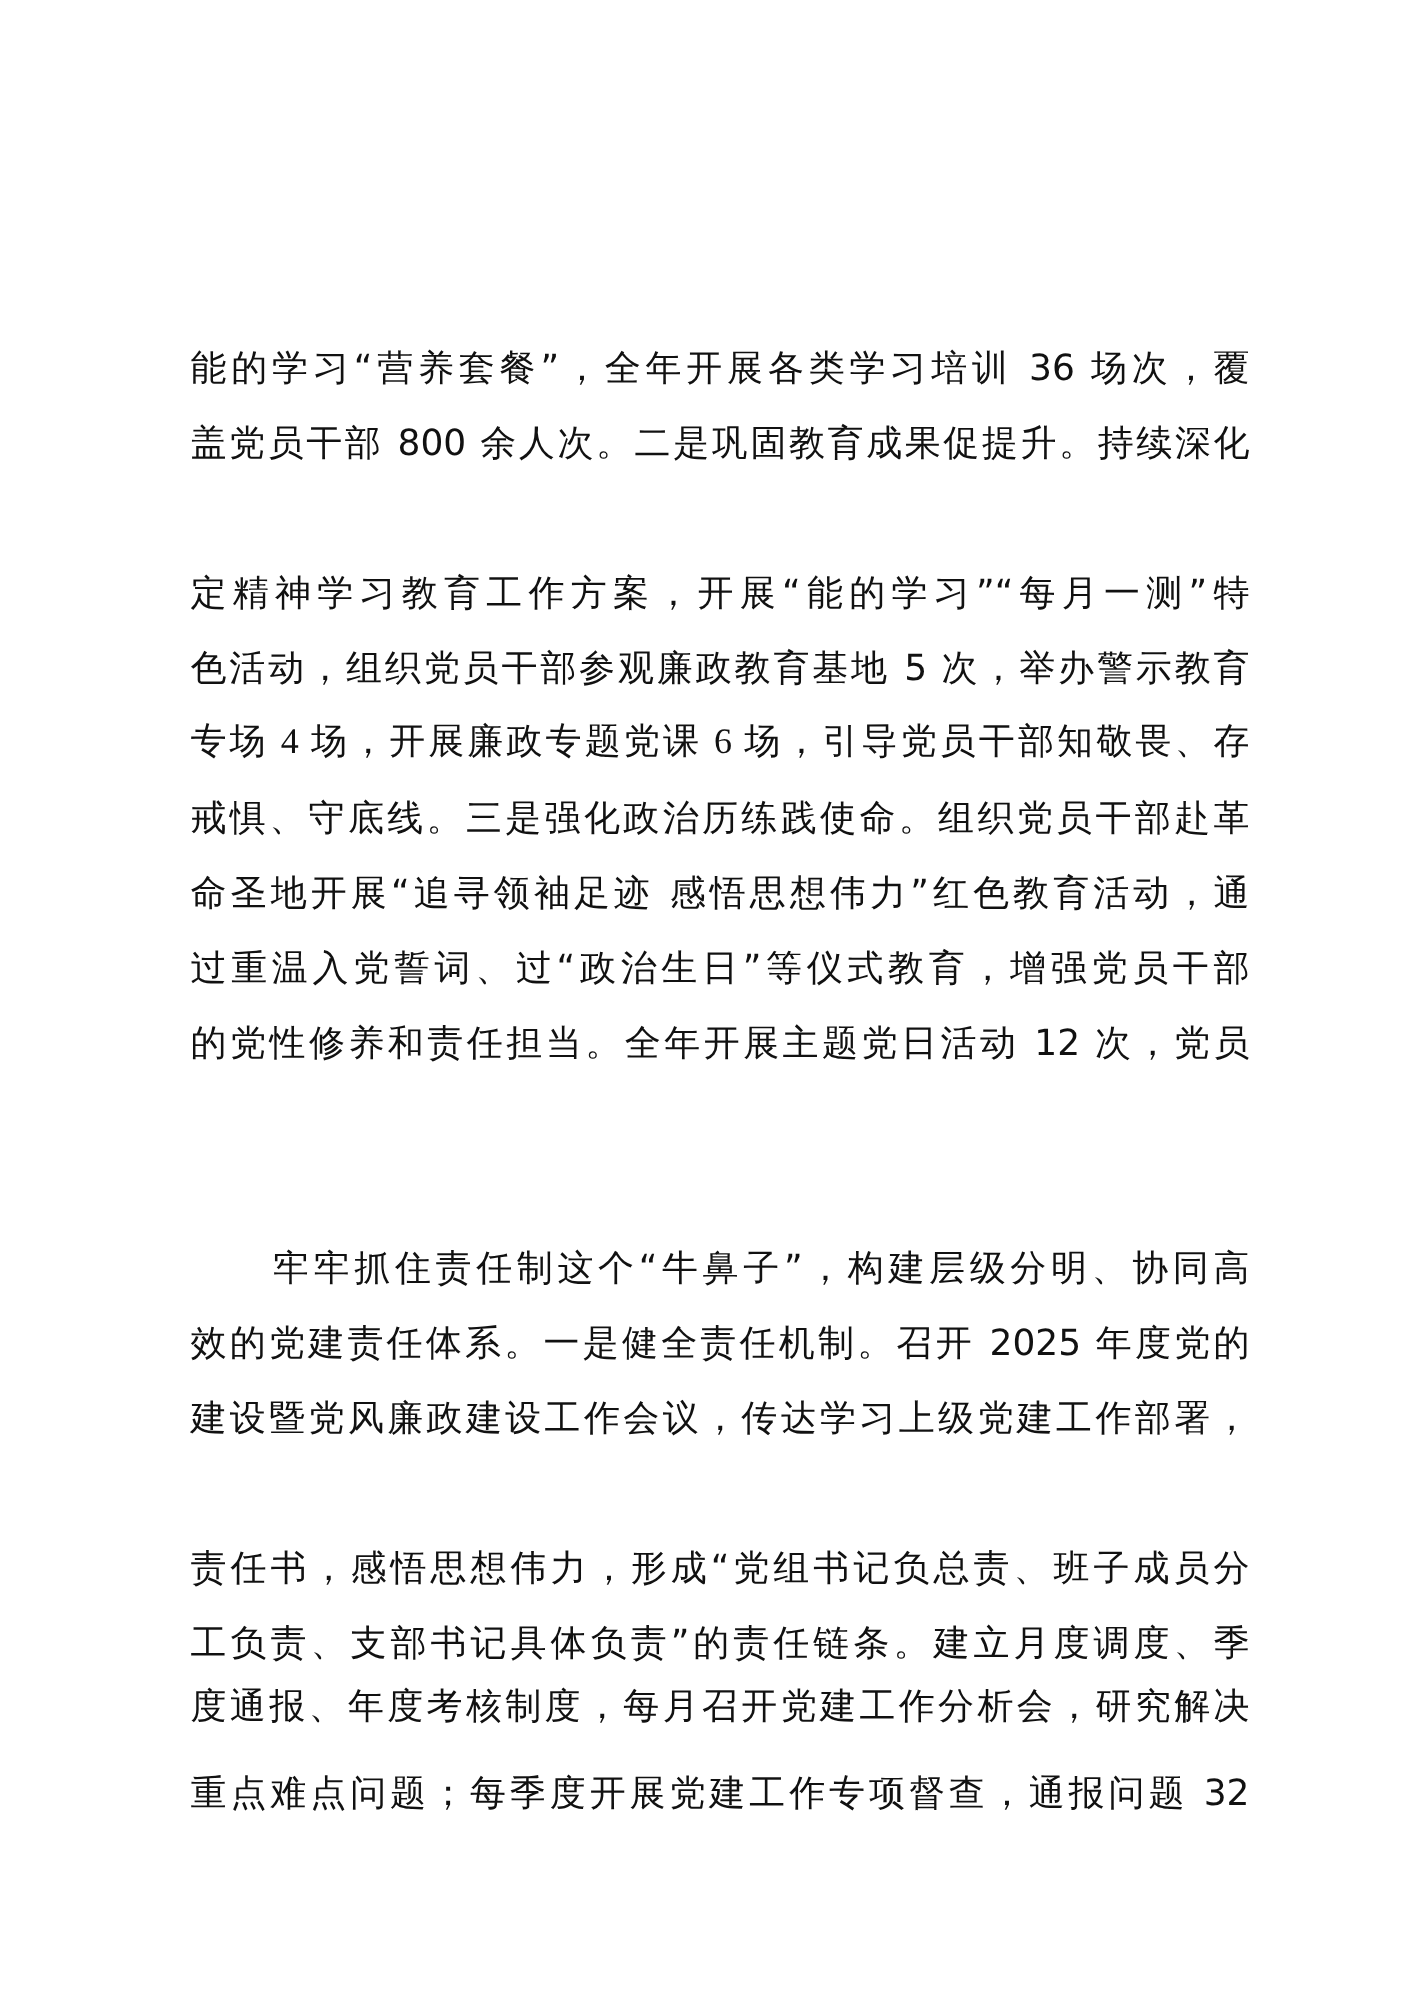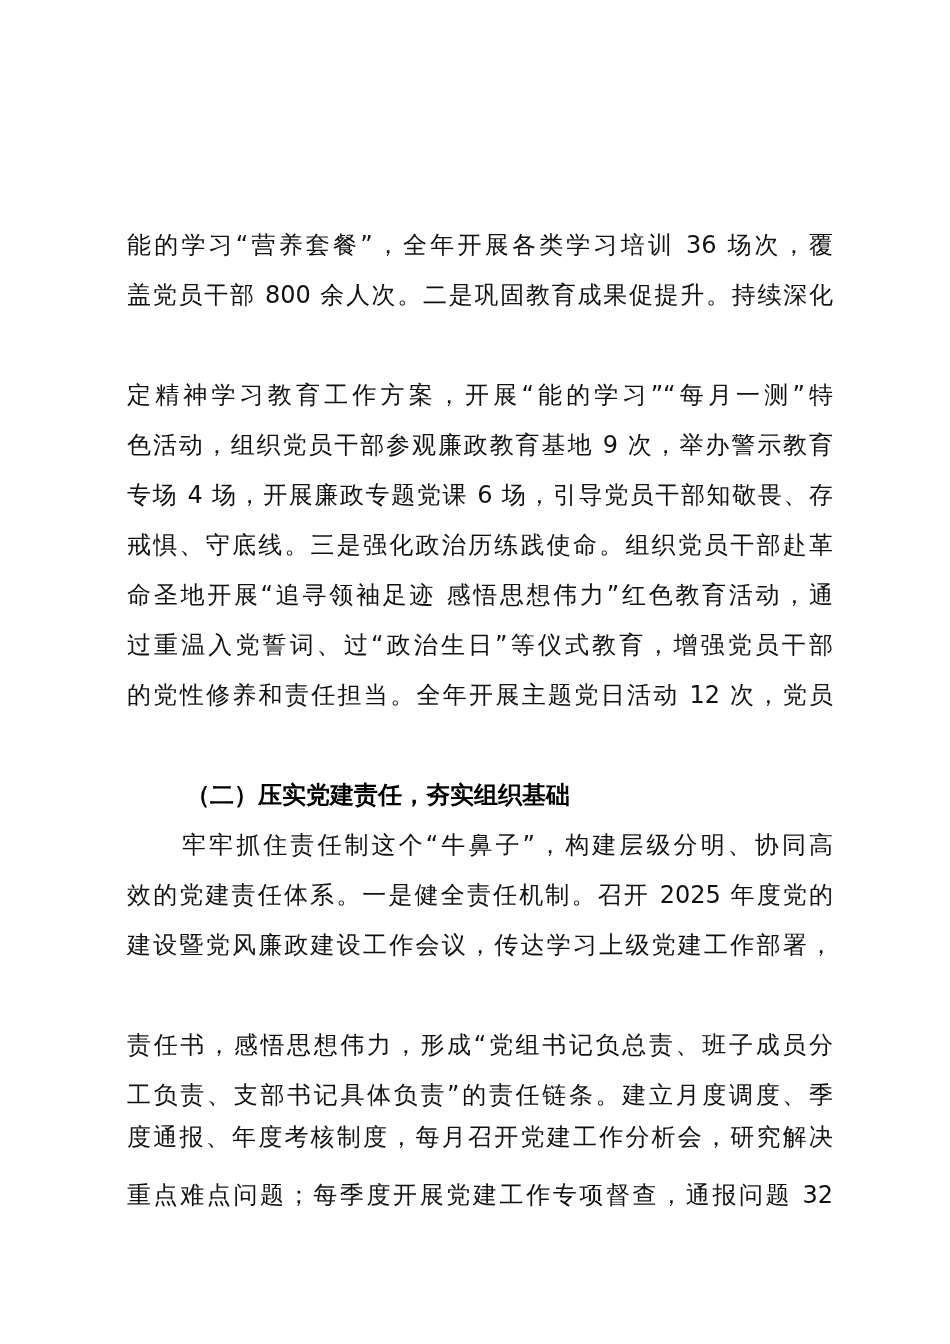--- a/index.html
+++ b/index.html
@@ -54,28 +54,27 @@
     }
   </style>
 </head>
 <body>
 
 <div class="page">
 
   <div class="line" style="top:180px;">能的学习“营养套餐”，全年开展各类学习培训 36 场次，覆</div>
   <div class="line" style="top:230px;">盖党员干部 800 余人次。二是巩固教育成果促提升。持续深化</div>
   <div class="line" style="top:330px;">定精神学习教育工作方案，开展“能的学习”“每月一测”特</div>
-  <div class="line" style="top:380px;">色活动，组织党员干部参观廉政教育基地 9 次，举办警示教育</div>
-  <div class="line" style="top:430px;">专场 4 场，开展廉政专题党课 6 场，引导党员干部知敬畏、存</div>
+  <div class="line" style="top:380px;">色活动，组织党员干部参观廉政教育基地 5 次，举办警示教育</div>
+  <div class="line" style="top:430px;font-family:Liberation Serif, serif;">专场 4 场，开展廉政专题党课 6 场，引导党员干部知敬畏、存</div>
   <div class="line" style="top:480px;">戒惧、守底线。三是强化政治历练践使命。组织党员干部赴革</div>
   <div class="line" style="top:530px;">命圣地开展“追寻领袖足迹 感悟思想伟力”红色教育活动，通</div>
   <div class="line" style="top:580px;">过重温入党誓词、过“政治生日”等仪式教育，增强党员干部</div>
   <div class="line" style="top:630px;">的党性修养和责任担当。全年开展主题党日活动 12 次，党员</div>
 
-  <div class="heading" style="top:730px;">（二）压实党建责任，夯实组织基础</div>
 
   <div class="line indent" style="top:780px;">牢牢抓住责任制这个“牛鼻子”，构建层级分明、协同高</div>
   <div class="line" style="top:830px;">效的党建责任体系。一是健全责任机制。召开 2025 年度党的</div>
   <div class="line" style="top:880px;">建设暨党风廉政建设工作会议，传达学习上级党建工作部署，</div>
   <div class="line" style="top:980px;">责任书，感悟思想伟力，形成“党组书记负总责、班子成员分</div>
   <div class="line" style="top:1030px;">工负责、支部书记具体负责”的责任链条。建立月度调度、季</div>
   <div class="line" style="top:1072px;">度通报、年度考核制度，每月召开党建工作分析会，研究解决</div>
   <div class="line" style="top:1130px;">重点难点问题；每季度开展党建工作专项督查，通报问题 32</div>
 
 </div>

